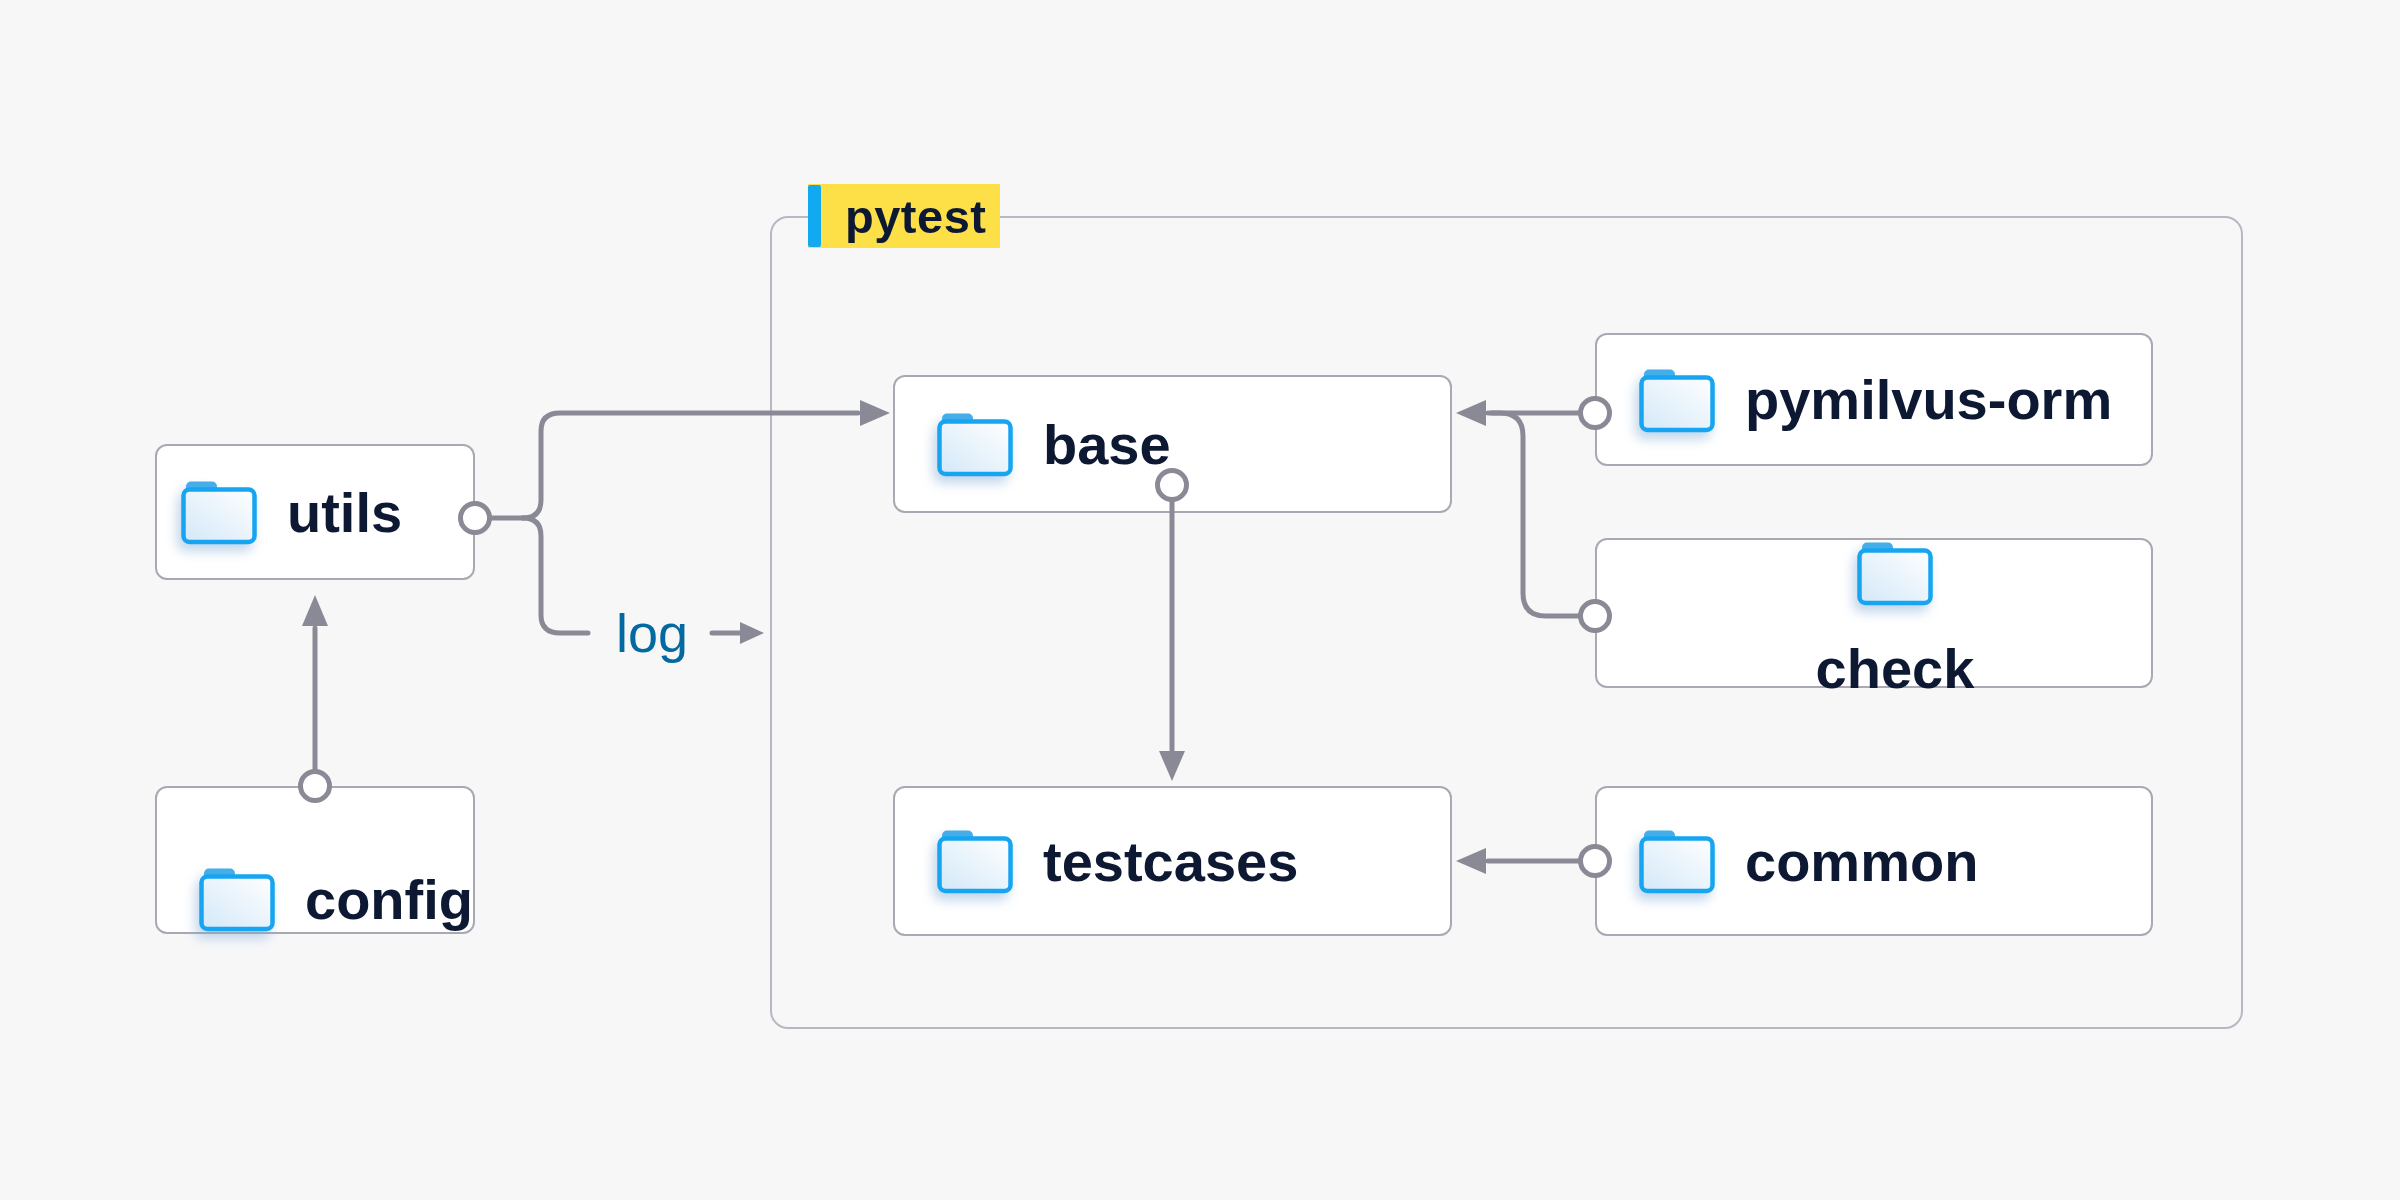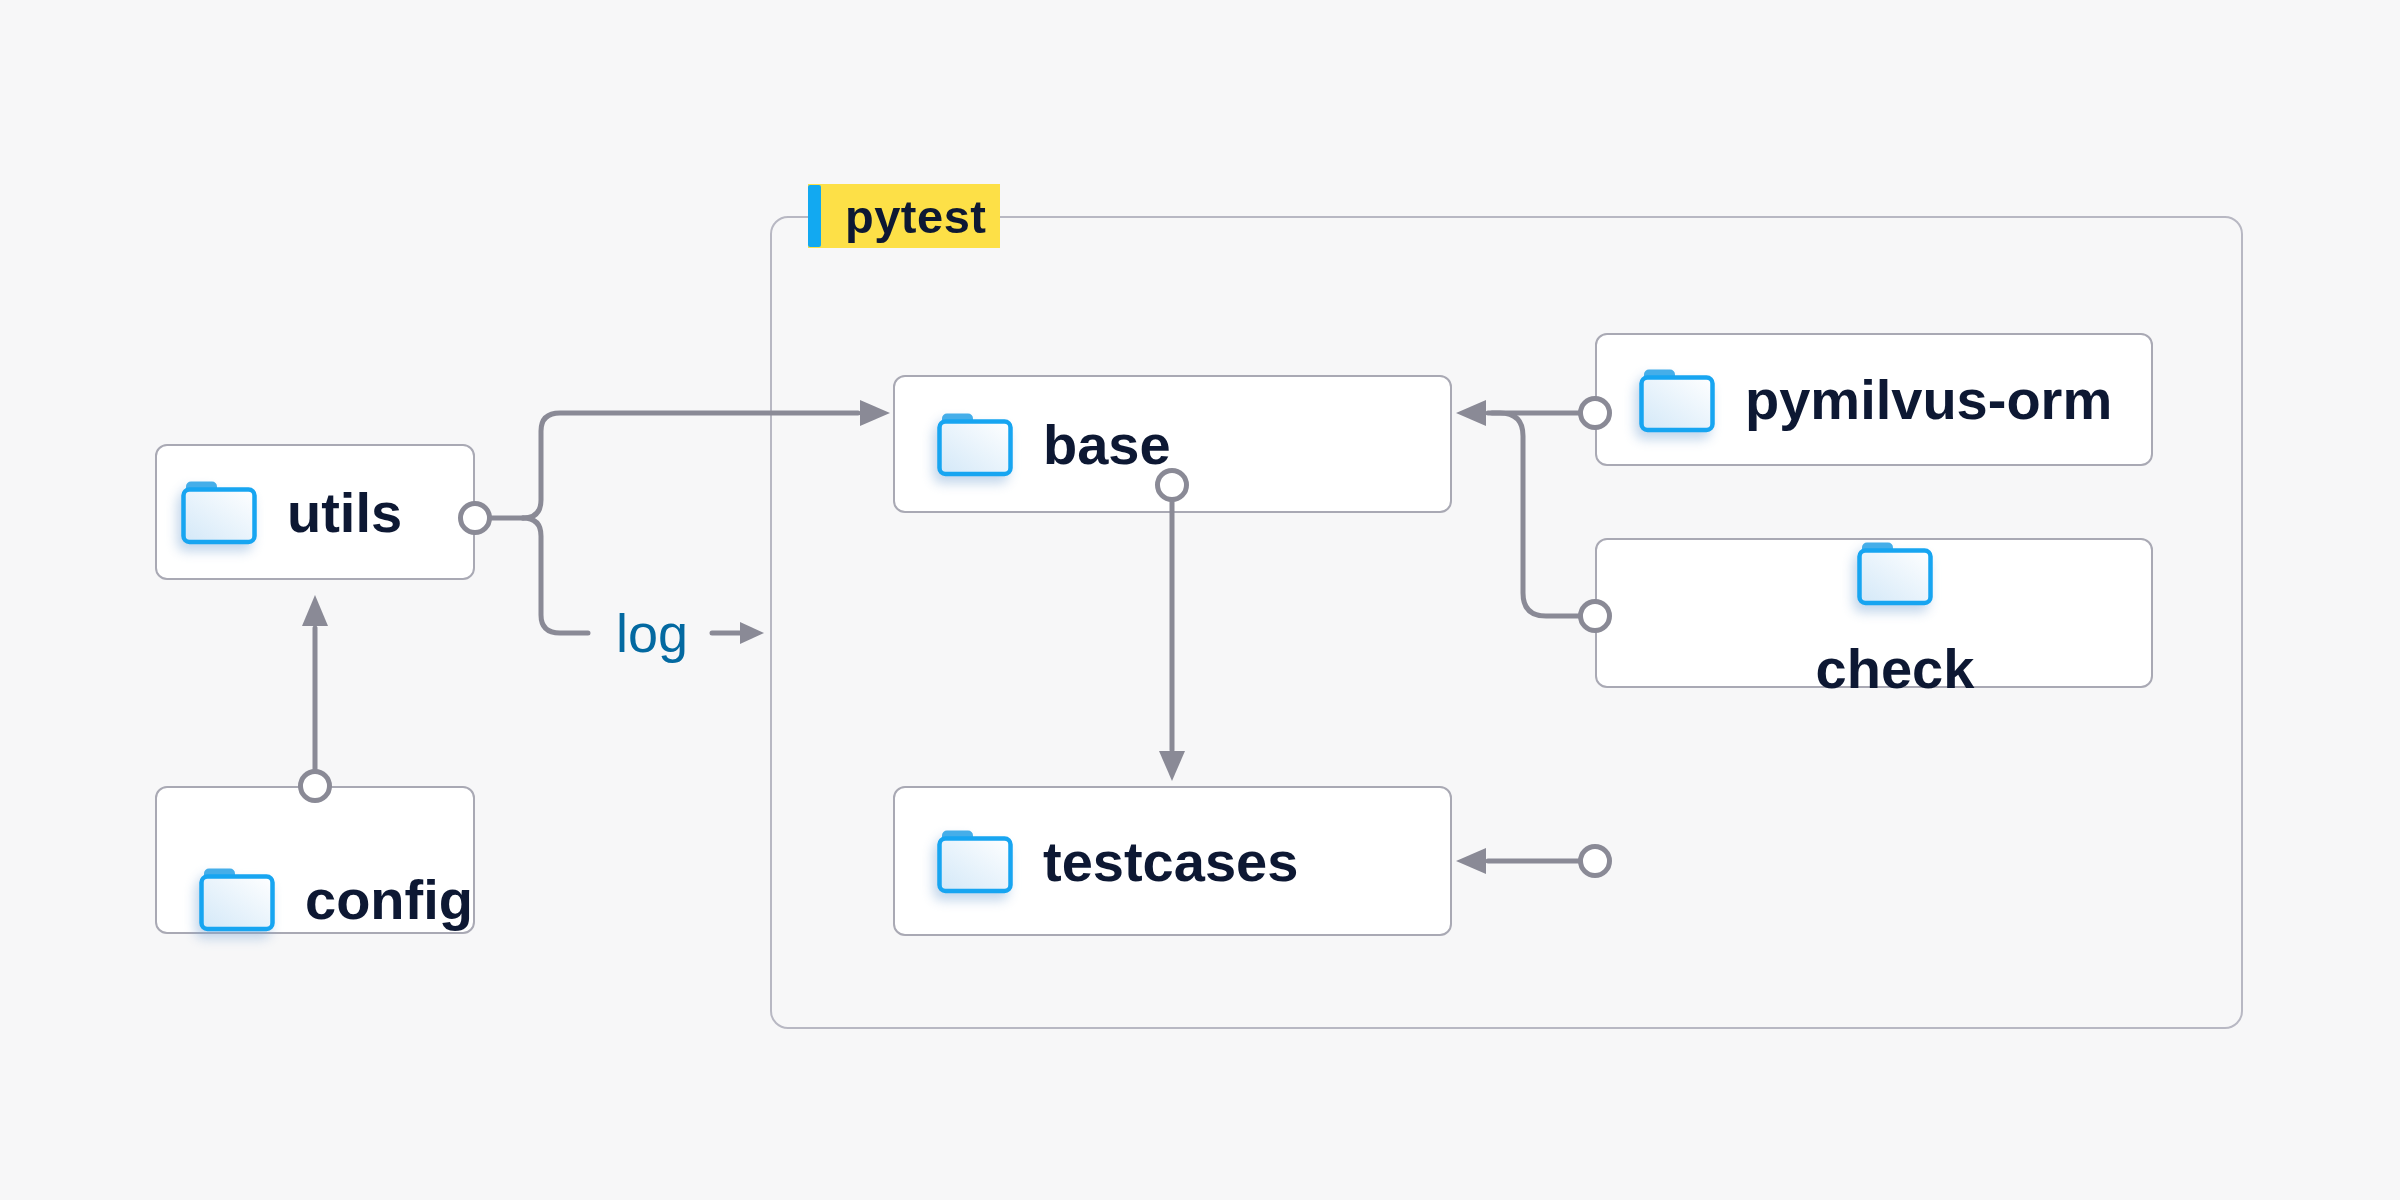--- a/index.html
+++ b/index.html
@@ -113,20 +113,27 @@
   </div>
 
   <div class="node node-testcases">
     <svg class="folder" viewBox="0 0 76 66">
       <rect x="5" y="2.5" width="31" height="20" rx="5" fill="#45aee9"></rect>
       <rect x="2.5" y="10.5" width="71" height="52.5" rx="6" fill="url(#fgrad)" stroke="#17a5f1" stroke-width="4.5"></rect>
     </svg>
     <span class="label">testcases</span>
   </div>
 
+  <div class="node node-common">
+    <svg class="folder" viewBox="0 0 76 66">
+      <rect x="5" y="2.5" width="31" height="20" rx="5" fill="#45aee9"></rect>
+      <rect x="2.5" y="10.5" width="71" height="52.5" rx="6" fill="url(#fgrad)" stroke="#17a5f1" stroke-width="4.5"></rect>
+    </svg>
+    <span class="label">common</span>
+  </div>
 
   <div class="log-label">log</div>
 
   <svg class="wires" viewBox="0 0 2400 1200">
     <g stroke="#8a8a96" stroke-width="5" fill="none" stroke-linecap="round">
       <path d="M315 772 V628"></path>
       <path d="M489 518 H523"></path>
       <path d="M523 518 Q541 518 541 500 V431 Q541 413 560 413 H858"></path>
       <path d="M523 518 Q541 518 541 536 V615 Q541 633 560 633 H588"></path>
       <path d="M712 633 H740"></path>

